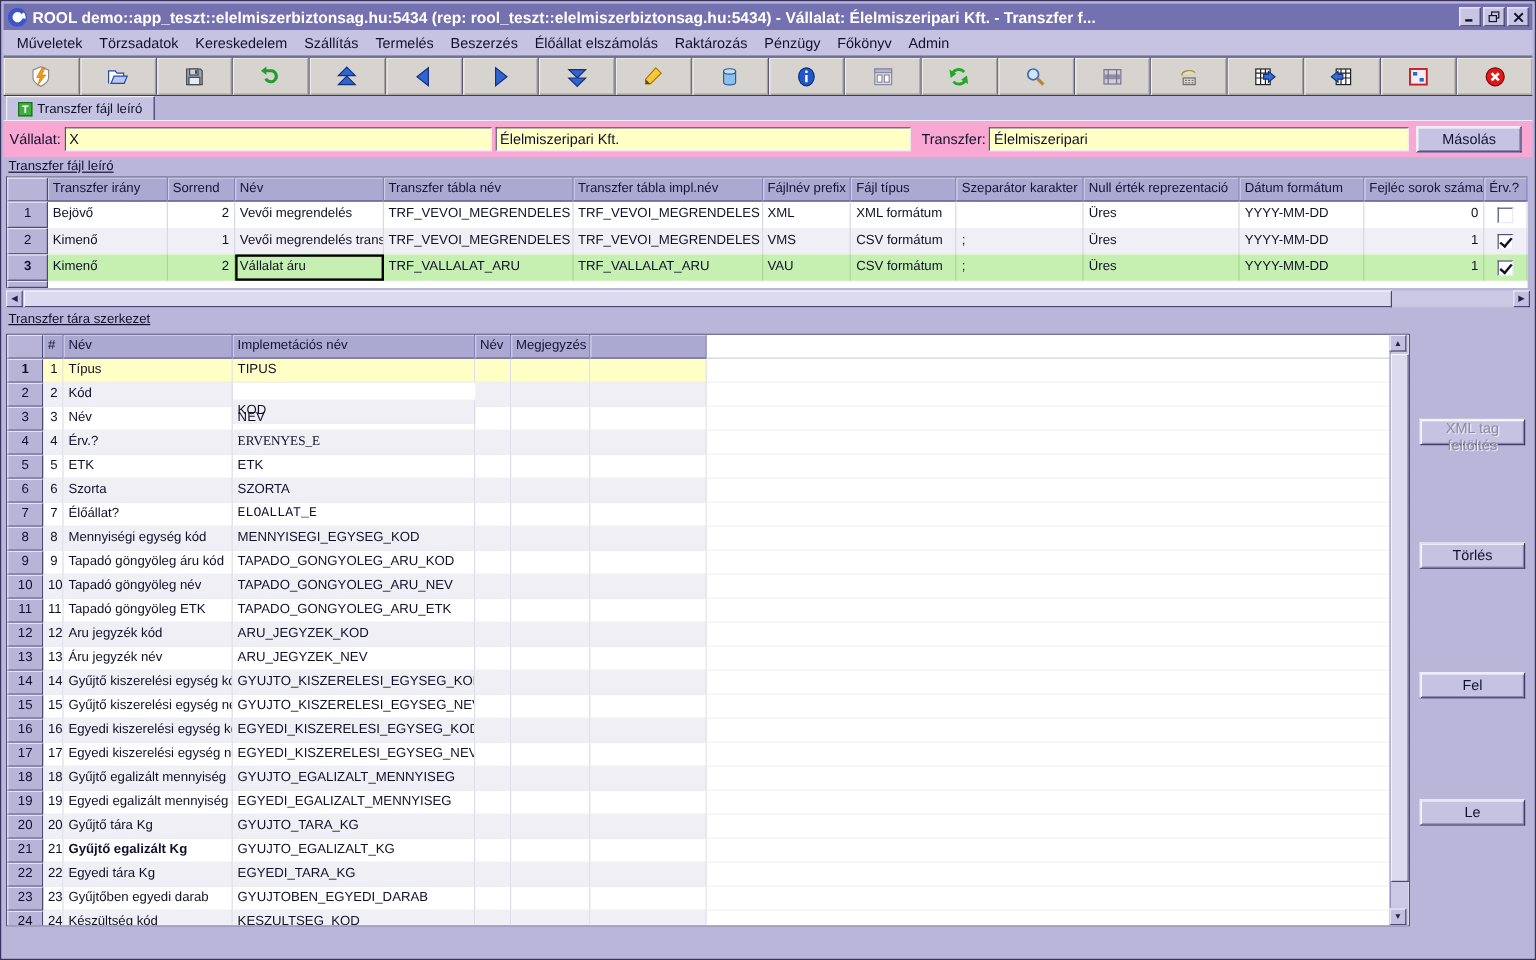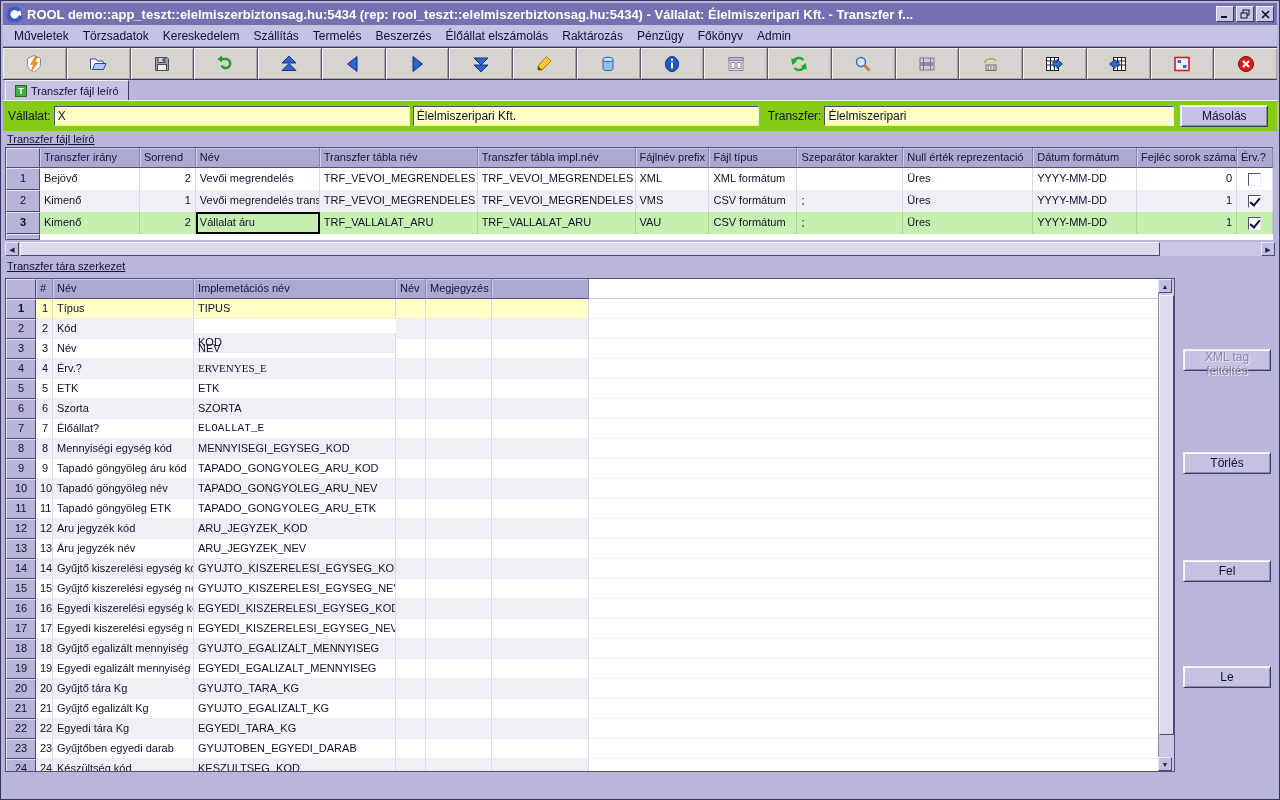--- a/index.html
+++ b/index.html
@@ -19,21 +19,21 @@
 .toolbar{height:33px;background:#d7d4cf;border-top:1px solid #3c3a66;border-bottom:1px solid #3c3a66;display:flex}
 .tbc{flex:1;border-right:1px solid #5c5a78;display:flex;align-items:center;justify-content:center;box-shadow:inset 1px 1px 0 #f2f0ec,inset -1px -1px 0 #a5a29b}
 .tbc:last-child{border-right:none}
 .tbi{width:22px;height:20px;display:inline-flex}
 .tbi svg{width:100%;height:100%}
 
 .tabstrip{height:21px;background:#b9b6da;display:flex;align-items:flex-end;padding-left:2px;border-bottom:1px solid #efeef8}
 .tab{height:20px;background:#c6c3e2;border:1px solid;border-color:#efeef8 #3c3a66 #b9b6da #efeef8;border-bottom:none;display:flex;align-items:center;gap:4px;padding:0 9px;font-size:11px;color:#10102e}
 .tab-icon{width:12px;height:12px;background:#3fae3f;color:#fff;font-size:9px;font-weight:bold;display:inline-flex;align-items:center;justify-content:center;border:1px solid #1d6e1d}
 
-.formrow{height:30px;display:flex;align-items:center;padding:0 5px;gap:3px;background:#84cc16}
+.formrow{height:30px;display:flex;align-items:center;padding:0 5px;gap:3px;background:#f9a8d4}
 .flabel{font-size:12px;color:#10102e;white-space:nowrap}
 .yfield{background:#ffffc6;border:1px solid;border-color:#504e7a #eceaf6 #eceaf6 #504e7a;height:20px;font-size:12px;color:#101028;padding:1px 3px}
 #fld-code{width:358px}
 #fld-name{width:348px}
 #fld-trf{width:352px}
 .btn{background:#c6c3e2;border:1px solid;border-color:#efeef8 #3c3a66 #3c3a66 #efeef8;box-shadow:inset 1px 1px 0 #fbfafe,inset -1px -1px 0 #8a87b4;font-size:12px;color:#10102e;height:22px;cursor:default}
 #btn-copy{width:88px;margin-right:4px}
 .seclabel{font-size:11px;color:#10102e;text-decoration:underline;padding:2px 4px;height:16px}
 
 .t1{margin:0 2px;border-top:1px solid #504e7a;border-left:1px solid #504e7a;background:#fff;width:1268px}
@@ -627,21 +627,21 @@
             <div class="dc" style="width: 141px;">Gyűjtő tára Kg</div>
             <div class="dc" style="width: 202px;">GYUJTO_TARA_KG</div>
             <div class="dc" style="width: 30px;"></div>
             <div class="dc" style="width: 66px;"></div>
             <div class="dc" style="width: 97px;"></div>
             <div class="void"></div>
           </div>
           <div class="r2">
             <div class="gut">21</div>
             <div class="dc num" style="width: 17px;">21</div>
-            <div class="dc" style="width: 141px;">Gyűjtő egalizált Kg</div>
+            <div class="dc" style="width: 141px; font-weight: bold;">Gyűjtő egalizált Kg</div>
             <div class="dc" style="width: 202px;">GYUJTO_EGALIZALT_KG</div>
             <div class="dc" style="width: 30px;"></div>
             <div class="dc" style="width: 66px;"></div>
             <div class="dc" style="width: 97px;"></div>
             <div class="void"></div>
           </div>
           <div class="r2 alt">
             <div class="gut">22</div>
             <div class="dc num" style="width: 17px;">22</div>
             <div class="dc" style="width: 141px;">Egyedi tára Kg</div>

